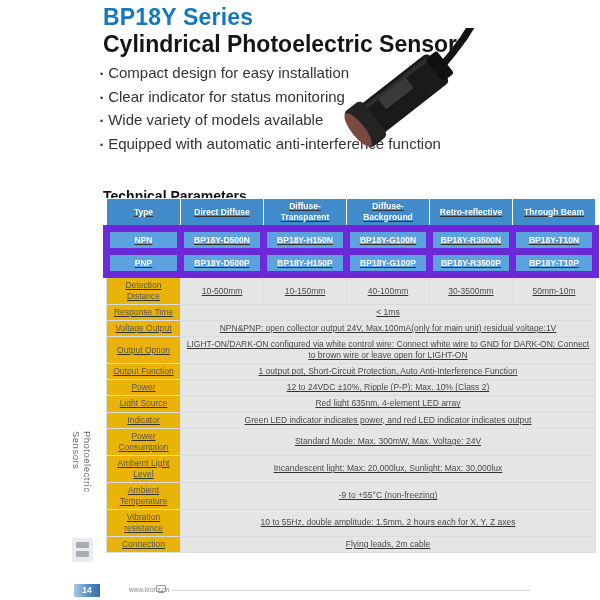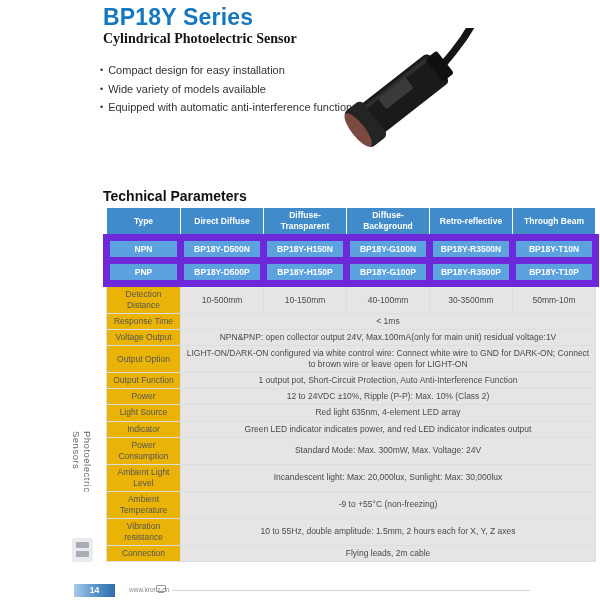--- a/index.html
+++ b/index.html
@@ -4,37 +4,37 @@
 <style>
   html,body{margin:0;padding:0;}
   body{
     width:600px;height:600px;position:relative;background:#ffffff;
     font-family:"Liberation Sans", sans-serif;color:#333;overflow:hidden;
   }
   .page{position:absolute;inset:0;background:#fff;}
 
   
   .title{position:absolute;left:103px;top:4px;font-size:23px;font-weight:bold;color:#1577BE;letter-spacing:.2px;text-align:right;}
-  .subtitle{position:absolute;left:103px;top:31px;font-size:14px;font-weight:bold;color:#151515;font-family:Liberation Serif, serif;}
-
-  
-  .features{position:absolute;left:100px;top:64px;margin:0;padding:0;list-style:none;font-size:11px;color:#333;}
+  .subtitle{position:absolute;left:103px;top:31px;font-size:23px;font-weight:bold;color:#151515;}
+
+  
+  .features{position:absolute;left:100px;top:64px;margin:0;padding:0;list-style:none;font-size:15px;color:#333;}
   .features li{margin:0 0 5.5px 0;line-height:1.2;}
   .features li::before{content:"\2022";margin-right:5px;color:#333;font-size:9px;position:relative;top:-1px;}
 
   
   .sensor{position:absolute;left:330px;top:28px;width:165px;height:128px;}
 
   
   .section-title{position:absolute;left:103px;top:188px;font-size:14px;font-weight:bold;color:#111;}
 
   
   .tech-table{
-    position:absolute;left:103px;top:207px;width:496px;
-    border-collapse:collapse;table-layout:fixed;font-size:8.5px;
+    position:absolute;left:103px;top:198px;width:496px;
+    border-collapse:collapse;table-layout:fixed;font-size:8.5px;text-decoration:underline;
   }
   .tech-table col.c0{width:74px;}
   .tech-table td{
     border:1px solid #d9dee3;padding:2px 3px;text-align:center;
     vertical-align:middle;color:#4a4a4a;line-height:1.3;word-wrap:break-word;
   }
   .tech-table td.hdr{background:#418BCB;color:#fff;font-weight:bold;border:1px solid #ffffff;height:13px;}
   .tech-table td.model{background:#5CA2DE;color:#fff;font-weight:bold;border:7px solid #6d28d9;height:12px;}
   .tech-table td.rowlabel{background:#eab308;color:#555;}
   .tech-table td.val{background:#e5e5e5;}
@@ -47,40 +47,41 @@
   .side-thumb{
     position:absolute;left:72px;top:538px;width:21px;height:24px;
     background:#e9ebee;border-radius:2px;
   }
   .side-thumb .bar{position:absolute;left:4px;width:13px;height:6px;background:#a8adb3;border-radius:1px;}
   .side-thumb .bar.b1{top:4px;}
   .side-thumb .bar.b2{top:13px;}
 
   
   .page-num{
-    position:absolute;left:74px;top:584px;width:41px;height:13px;
+    position:absolute;left:74px;top:584px;width:26px;height:13px;
     background:linear-gradient(90deg,#a9c9e8 0%,#5390c8 55%,#2f6fae 100%);
     color:#fff;font-size:8.5px;font-weight:bold;text-align:center;line-height:13px;
   }
   .site{position:absolute;left:129px;top:586px;font-size:6.5px;color:#8a8a8a;}
   .monitor-icon{position:absolute;left:156px;top:585px;width:10px;height:9px;}
   .monitor-icon .scr{position:absolute;left:0;top:0;width:8px;height:5px;border:1px solid #999;border-radius:1px;}
   .monitor-icon .std{position:absolute;left:2px;top:7px;width:6px;height:1px;background:#999;}
   .footer-rule{position:absolute;left:172px;top:590px;width:358px;height:1px;background:#d4d4d4;}
 </style>
 </head>
 <body>
 
 <div class="page">
 
   <div class="title">BP18Y Series</div>
   <div class="subtitle">Cylindrical Photoelectric Sensor</div>
 
   <ul class="features">
     <li>Compact design for easy installation</li>
+    <li>Clear indicator for status monitoring</li>
     <li>Wide variety of models available</li>
     <li>Equipped with automatic anti-interference function</li>
   </ul>
 
   <svg class="sensor" viewBox="0 0 160 125" aria-hidden="true">
     <path d="M108,38 Q120,24 130,10 L140,-6" stroke="#151515" stroke-width="7" fill="none" stroke-linecap="round"></path>
     <g transform="rotate(-38 75 62)">
       <rect x="22" y="44" width="92" height="36" rx="5" fill="#1a1a1a"></rect>
       <rect x="24" y="47" width="88" height="4" rx="2" fill="#2e2e2e"></rect>
       <rect x="12" y="40" width="22" height="44" rx="5" fill="#242424"></rect>

